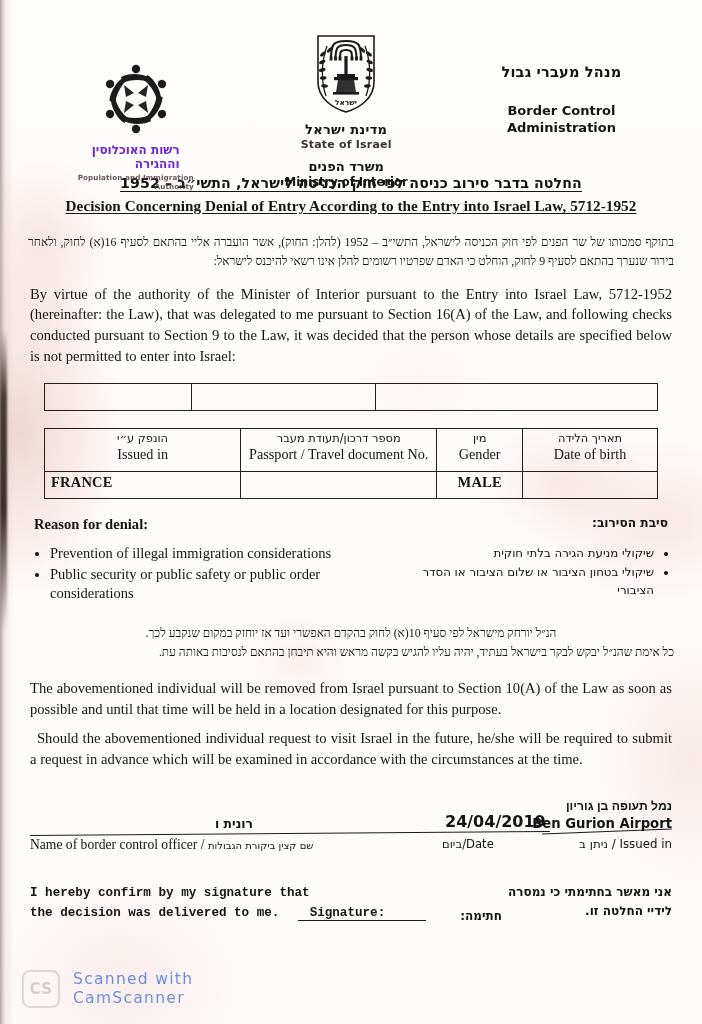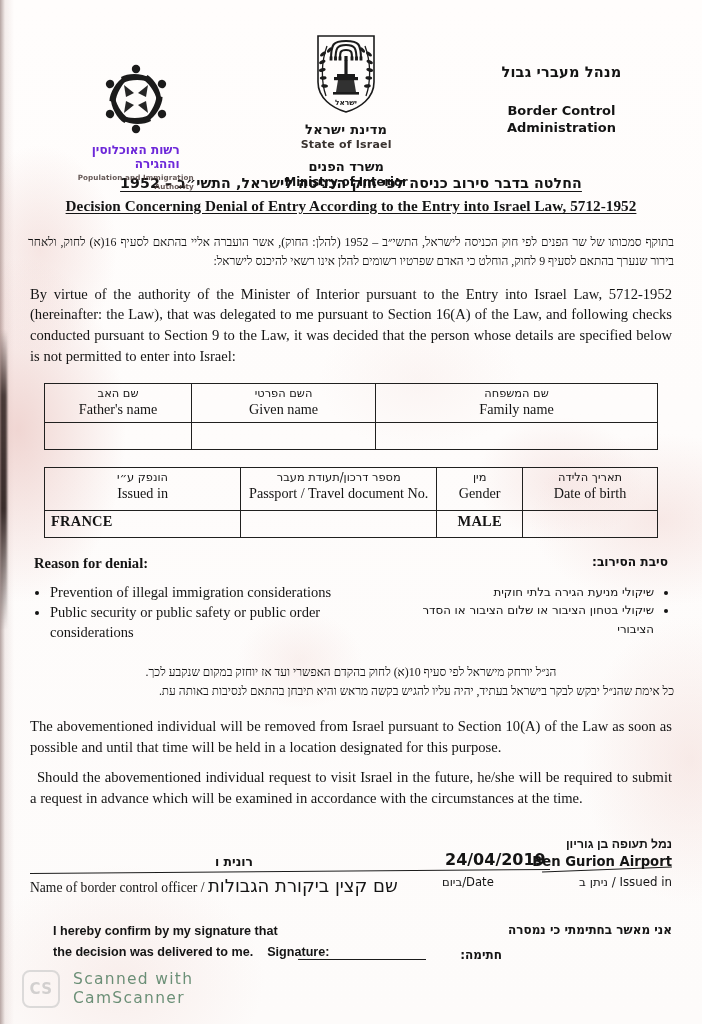--- a/index.html
+++ b/index.html
@@ -271,39 +271,39 @@
   }
   .sig-labels {
     display: flex; position: relative; margin-top: 3px; height: 20px;
   }
   .lbl-officer {
     position: absolute; left: 0;
     font-family: "Liberation Serif", serif;
     font-size: 13.6px;
   }
   .lbl-officer .he {
-    font-family: "DejaVu Sans", sans-serif; font-size: 18px; direction: rtl;
+    font-family: "DejaVu Sans", sans-serif; font-size: 10px; direction: rtl;
   }
   .lbl-date {
     position: absolute; left: 412px;
     font-family: "DejaVu Sans", sans-serif; font-size: 11.6px;
   }
   .lbl-issued {
     position: absolute; right: 0;
     font-family: "DejaVu Sans", sans-serif; font-size: 11.8px;
   }
 
   .confirm-row {
     display: flex; justify-content: space-between;
     margin: 26px 30px 0 30px;
     position: relative;
   }
   .confirm-en {
-    font-family: Liberation Sans, sans-serif;
-    font-size: 12.6px; font-weight: 700; line-height: 1.6; margin-left: 23px;
+    font-family: Liberation Mono, monospace;
+    font-size: 12.6px; font-weight: 700; line-height: 1.6;
   }
   .confirm-he {
     font-family: "DejaVu Sans", sans-serif;
     direction: rtl; font-size: 12px; font-weight: 700;
     line-height: 1.6; text-align: right;
   }
   .sig-field {
     position: absolute; left: 268px; bottom: 2px;
     width: 128px; border-bottom: 1.8px solid #1b1b1b;
   }
@@ -327,21 +327,21 @@
     border-radius: 8px;
     display: flex; align-items: center; justify-content: center;
     font-family: "DejaVu Sans", sans-serif;
     font-size: 15px; font-weight: 700; color: #b9b9b9;
     letter-spacing: .5px;
   }
   .cs-text {
     font-family: "DejaVu Sans", sans-serif;
     font-size: 15.5px;
     line-height: 1.22;
-    color: #14532d;
+    color: #1d4ed8;
     letter-spacing: 1.3px;
   }
 </style>
 </head>
 <body>
 
 <div id="page"></div>
 <div id="page-edge-shadow"></div>
 
 <div class="content">
@@ -480,34 +480,20 @@
   <div class="para-he">בתוקף סמכותו של שר הפנים לפי חוק הכניסה לישראל, התשי״ב – 1952 (להלן: החוק), אשר הועברה אליי בהתאם לסעיף 16(א) לחוק, ולאחר בירור שנערך בהתאם לסעיף 9 לחוק, הוחלט כי האדם שפרטיו רשומים להלן אינו רשאי להיכנס לישראל:</div>
   <div class="para-en">By virtue of the authority of the Minister of Interior pursuant to the Entry into Israel Law, 5712-1952 (hereinafter: the Law), that was delegated to me pursuant to Section 16(A) of the Law, and following checks conducted pursuant to Section 9 to the Law, it was decided that the person whose details are specified below is not permitted to enter into Israel:</div>
 
   <table class="tbl t1">
     <colgroup>
         <col style="width:24%">
         <col style="width:30%">
         <col style="width:46%">
       </colgroup>
     <tbody>
-      <tr>
-        <td>
-          <div class="cell-he">שם האב</div>
-          <div class="cell-en">Father's name</div>
-        </td>
-        <td>
-          <div class="cell-he">השם הפרטי</div>
-          <div class="cell-en">Given name</div>
-        </td>
-        <td>
-          <div class="cell-he">שם המשפחה</div>
-          <div class="cell-en">Family name</div>
-        </td>
-      </tr>
       <tr>
         <td class="blank value"></td>
         <td class="blank value"></td>
         <td class="blank value"></td>
       </tr>
     </tbody>
   </table>
 
   <table class="tbl t2">
     <colgroup>
@@ -591,20 +577,21 @@
     <div class="confirm-en">
       <div>I hereby confirm by my signature that</div>
       <div>
         <span>the decision was delivered to me.</span>
         &nbsp;&nbsp;
         <span>Signature:</span>
       </div>
     </div>
     <div class="confirm-he">
       <div>אני מאשר בחתימתי כי נמסרה</div>
+      <div>לידיי החלטה זו.</div>
     </div>
     <div class="sig-he-label">חתימה:</div>
     <div class="sig-field"></div>
   </div>
 
 </div>
 
 <div class="watermark">
   <div class="cs-badge">CS</div>
   <div class="cs-text">

